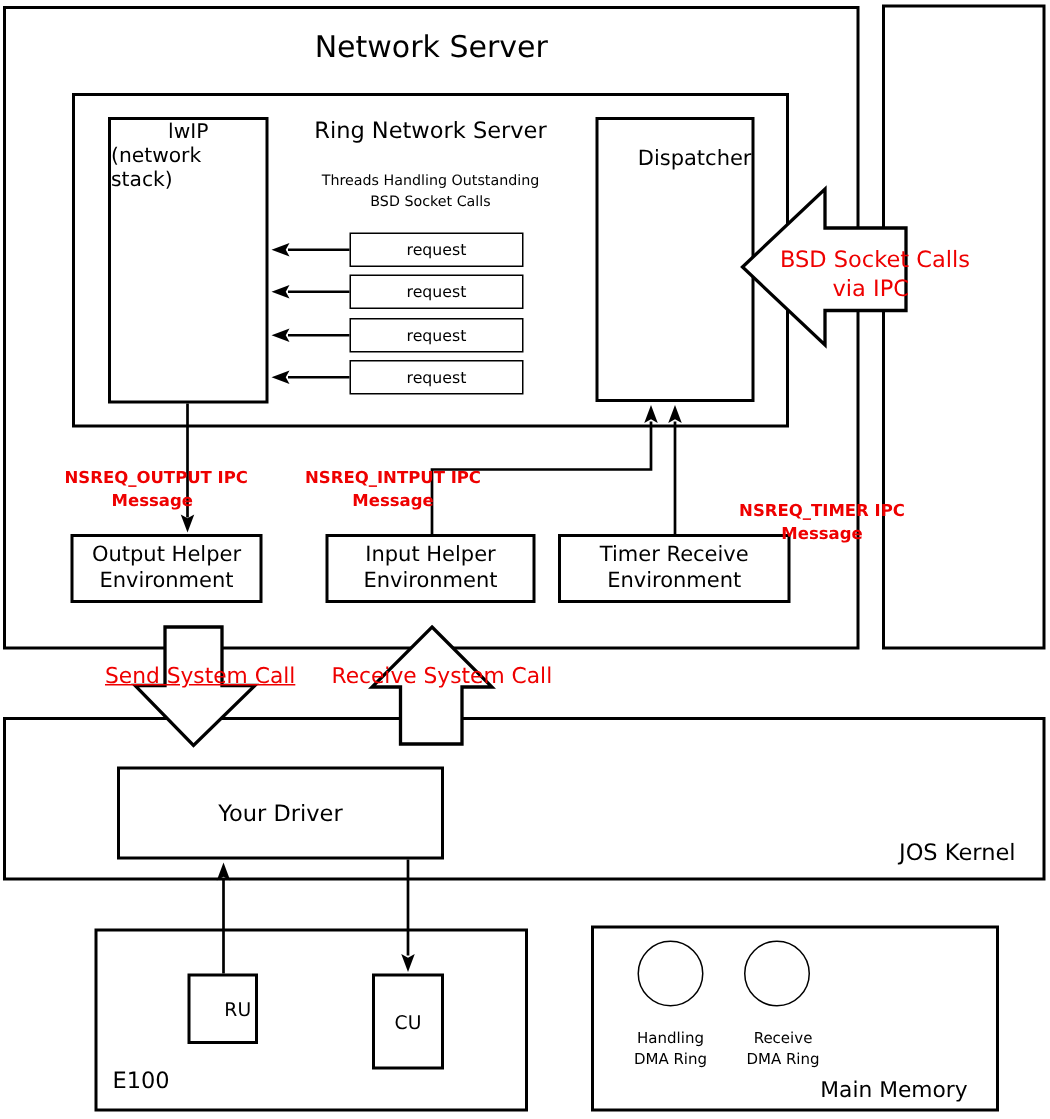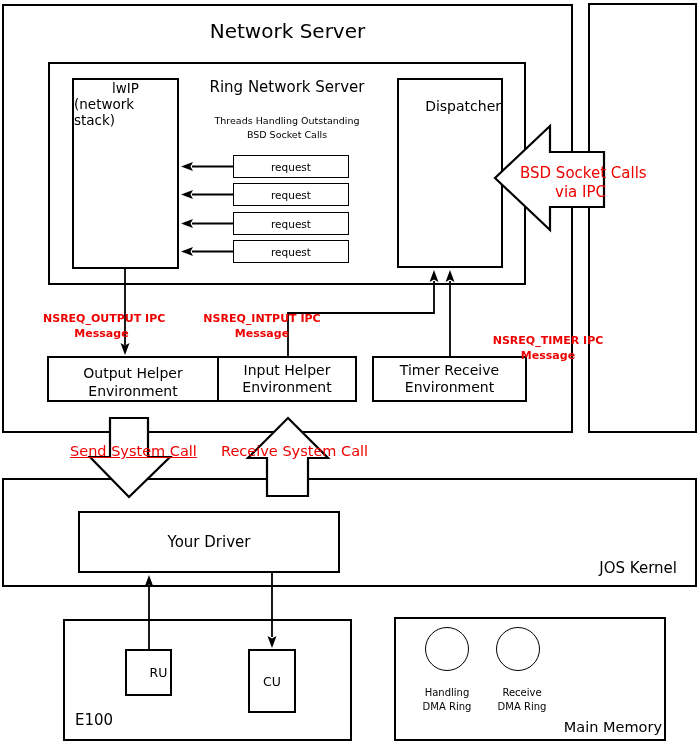--- a/index.html
+++ b/index.html
@@ -48,36 +48,36 @@
   <div class="box thin flexc" style="left:233px;top:183px;width:116px;height:23px;font-size:10.5px;">
     <span>request</span>
   </div>
   <div class="box thin flexc" style="left:233px;top:212px;width:116px;height:23px;font-size:10.5px;">
     <span>request</span>
   </div>
   <div class="box thin flexc" style="left:233px;top:240px;width:116px;height:23px;font-size:10.5px;">
     <span>request</span>
   </div>
 
-  <div class="box flexcol" style="left:47px;top:356px;width:172px;height:46px;font-size:14px;line-height:17.5px;justify-content:flex-end;">
+  <div class="box flexcol" style="left:47px;top:356px;width:128px;height:46px;font-size:14px;line-height:17.5px;">
     <span>Output Helper</span>
     <span>Environment</span>
   </div>
   <div class="box flexcol" style="left:217px;top:356px;width:140px;height:46px;font-size:14px;line-height:17.5px;">
     <span>Input Helper</span>
     <span>Environment</span>
   </div>
   <div class="box flexcol" style="left:372px;top:356px;width:155px;height:46px;font-size:14px;line-height:17.5px;">
     <span>Timer Receive</span>
     <span>Environment</span>
   </div>
 
   <div class="box" style="left:2px;top:478px;width:695px;height:109px;"></div>
 
-  <div class="box flexc" style="left:78px;top:511px;width:262px;height:62px;font-size:15px;">
+  <div class="box flexc" style="left:78px;top:511px;width:218px;height:62px;font-size:15px;">
     <span>Your Driver</span>
   </div>
 
   <div class="box" style="left:63px;top:619px;width:289px;height:122px;"></div>
   <div class="box flexc" style="left:125px;top:649px;width:47px;height:47px;font-size:12.5px;padding-left:20px;">
     <span>RU</span>
   </div>
   <div class="box flexc" style="left:248px;top:649px;width:48px;height:64px;font-size:12.5px;">
     <span>CU</span>
   </div>
@@ -178,15 +178,15 @@
   <div class="label center" style="left:407px;top:686px;width:80px;font-size:10px;line-height:13.5px;">
     <div>Handling</div>
     <div>DMA Ring</div>
   </div>
 
   <div class="label center" style="left:482px;top:686px;width:80px;font-size:10px;line-height:13.5px;">
     <div>Receive</div>
     <div>DMA Ring</div>
   </div>
 
-  <div class="label right" style="left:530px;top:719px;width:132px;font-size:14.5px;">Main Memory</div>
+  <div class="label right" style="left:530px;top:719px;width:132px;font-size:14.5px;text-align:center;">Main Memory</div>
 
 </div>
 
 </body></html>

